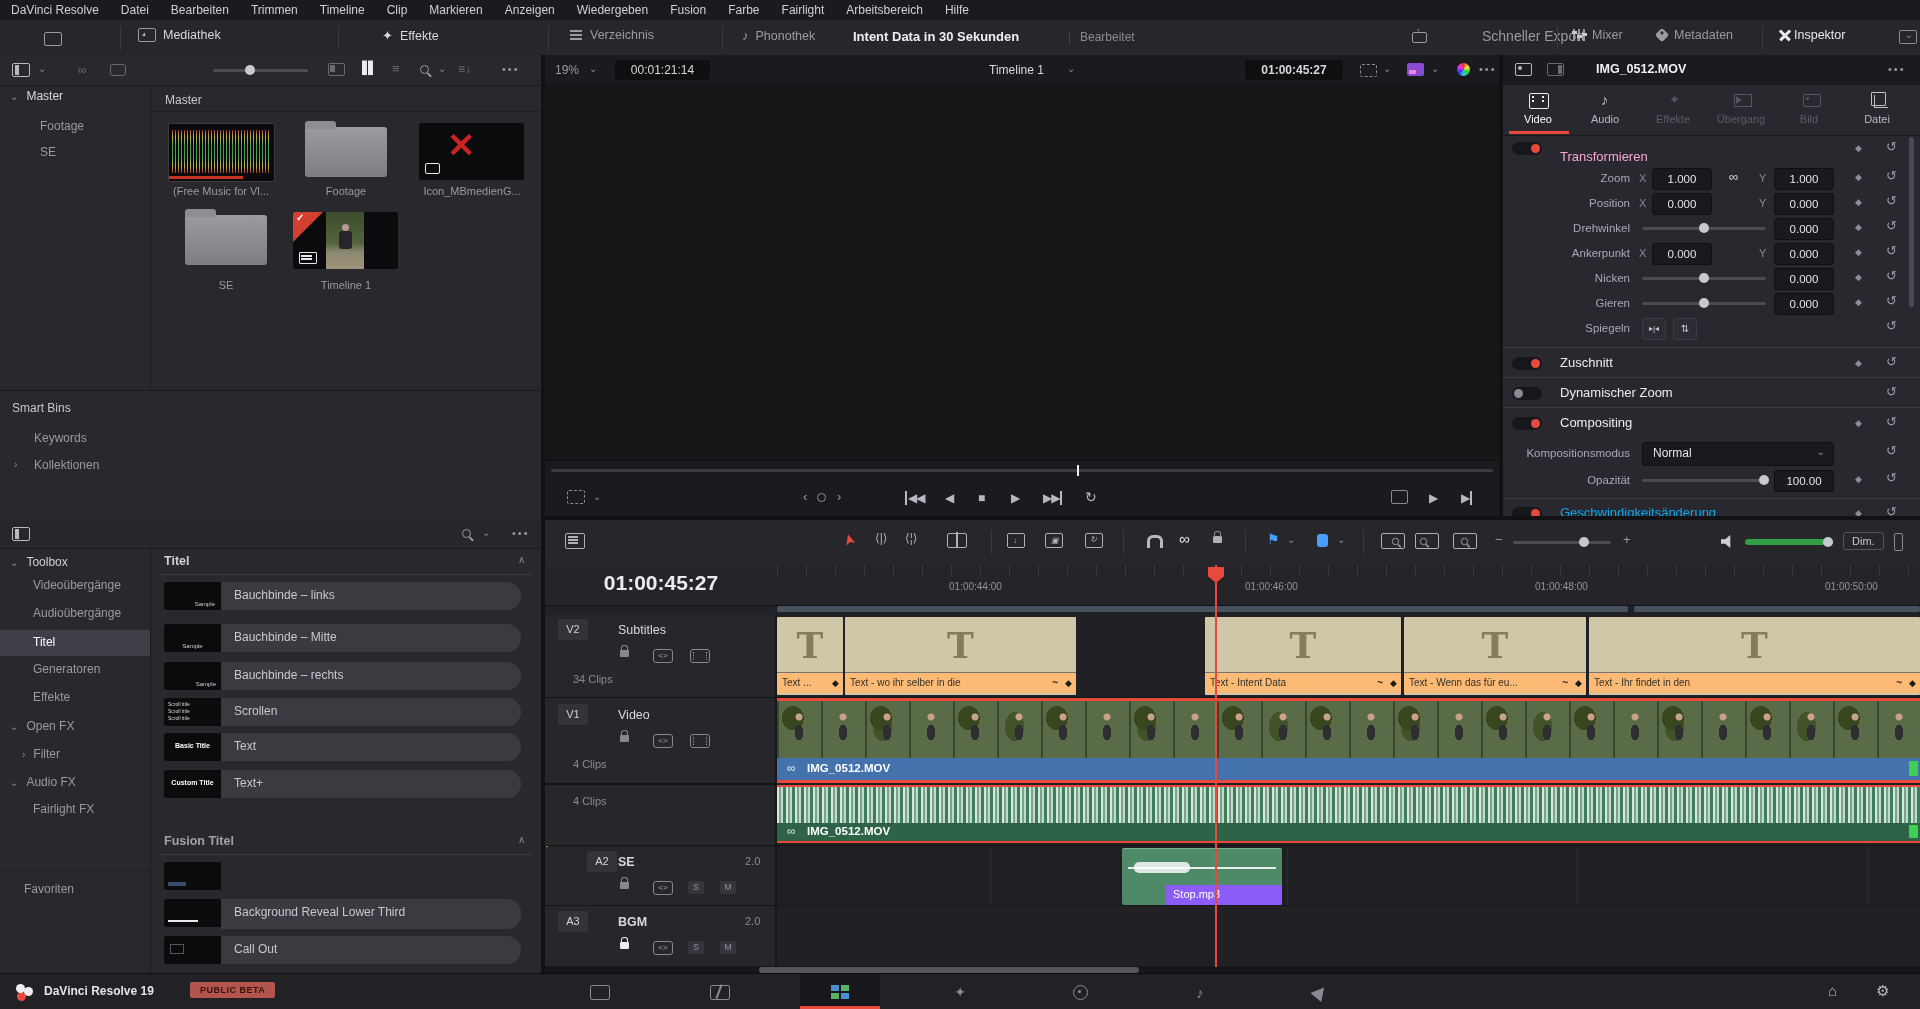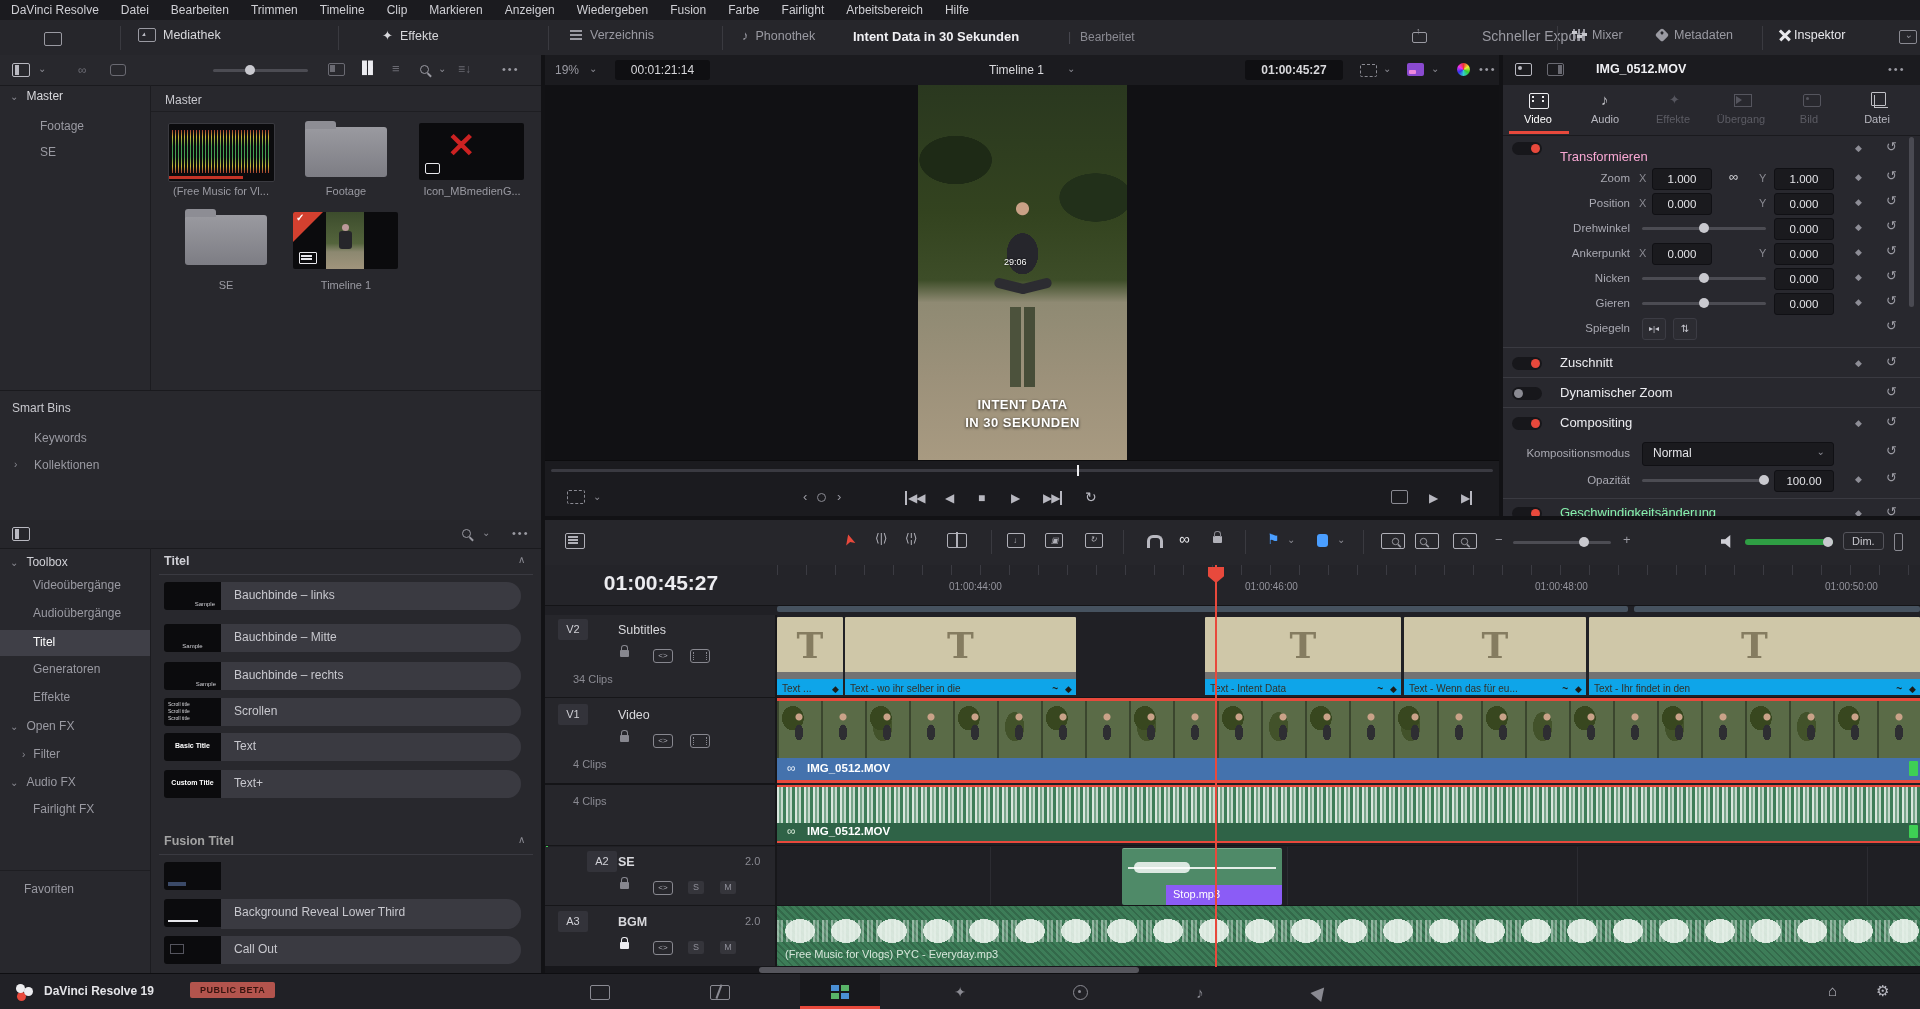--- a/index.html
+++ b/index.html
@@ -56,21 +56,21 @@
   .fxrow-bar{position:absolute;background:#3a3a41;border-radius:0 14px 14px 0;color:#c8c8ce;font-size:12px;}
   .magnet{display:inline-block;width:10px;height:10px;border:3px solid #b8b8c0;border-bottom:none;border-radius:6px 6px 0 0;}
   .spk{display:inline-block;width:15px;height:13px;background:#cfcfd6;clip-path:polygon(0 32%,28% 32%,62% 0,62% 100%,28% 68%,0 68%);}
   .cursor-arrow{display:inline-block;color:#e8493c;font-size:15px;transform:rotate(-105deg);}
   .marker-blue{display:inline-block;width:11px;height:13px;background:#4a9eff;border-radius:3px;}
   .flag-blue{color:#4a9eff;font-size:14px;}
   .tick{position:absolute;color:#93939c;font-size:10px;}
   .gridline{position:absolute;top:0;bottom:0;width:1px;background:#2c2c32;}
   .tclip{position:absolute;background:#cfc7a8;border-radius:1px;overflow:hidden;}
   .tclip .tband{position:absolute;left:0;right:0;top:0;height:55px;display:flex;align-items:center;justify-content:center;font-family:"DejaVu Serif",serif;font-weight:bold;font-size:36px;color:#857c60;}
-  .tclip .strip{position:absolute;left:0;right:0;top:55px;height:20px;background:#0ea5e9;border-top:7px solid #737373;color:#32322a;font-size:10px;line-height:20px;padding-left:5px;white-space:nowrap;overflow:hidden;}
+  .tclip .strip{position:absolute;left:0;right:0;top:55px;height:20px;background:#fdba74;border-top:1px solid #737373;color:#32322a;font-size:10px;line-height:20px;padding-left:5px;white-space:nowrap;overflow:hidden;}
   .wavefine{background-image:repeating-linear-gradient(90deg,rgba(238,246,240,.92) 0 2px,rgba(238,246,240,.35) 2px 4px,rgba(238,246,240,.8) 4px 6px,rgba(238,246,240,0) 6px 9px);}
   .hatch{background-image:repeating-linear-gradient(45deg,rgba(0,0,0,.16) 0 2px,transparent 2px 5px);}
   .pgicon{position:absolute;top:7px;width:24px;height:22px;display:flex;align-items:center;justify-content:center;color:#8a8a92;}
   .trbtn{color:#b8b8c0;font-size:12px;letter-spacing:-1px;}
   .toolic{position:absolute;top:11px;color:#b0b0b8;font-size:12px;}
   .tdivider{position:absolute;top:10px;width:1px;height:24px;background:#3a3a40;}
 </style>
 </head>
 <body>
 
@@ -369,38 +369,20 @@
       <span class="abs" style="left:815px;top:9px;width:15px;height:11px;border:1.5px dashed #8a8a92;border-radius:2px;"></span>
       <span class="abs chev" style="left:838px;top:8px;">⌄</span>
       <span class="abs" style="left:862px;top:8px;width:17px;height:13px;border-radius:2px;background:#8a4ad0;">
           <i style="position:absolute;left:2px;bottom:2px;width:7px;height:4px;background:#e8d;border-radius:1px;"></i>
         </span>
       <span class="abs chev" style="left:886px;top:8px;">⌄</span>
       <span class="abs" style="left:912px;top:8px;width:13px;height:13px;border-radius:50%;background:conic-gradient(#e33,#ee3,#3c3,#3cc,#33e,#e3e,#e33);"></span>
       <span class="abs dots" style="left:934px;top:8px;">•••</span>
     </div>
 
-    <div class="abs" style="left:0;top:30px;width:954px;height:375px;background:#111114;">
-      <div class="abs" style="left:373px;top:0px;width:209px;height:375px;background:
-        radial-gradient(circle 7px at 50% 33%, #c9a186 0 6px, transparent 7px),
-        radial-gradient(ellipse 26px 34px at 50% 45%, #26262c 0 60%, transparent 61%),
-        radial-gradient(ellipse 60px 40px at 18% 20%, #1e2a16 0 60%, transparent 61%),
-        radial-gradient(ellipse 60px 40px at 85% 30%, #22301a 0 60%, transparent 61%),
-        linear-gradient(180deg,#2a381f 0%,#33431f 34%,#3d4d28 52%,#8f8a73 58%,#9c917a 78%,#a89a81 100%);">
-        <i class="abs" style="left:76px;top:196px;width:34px;height:10px;background:#2c2c31;border-radius:5px;transform:rotate(14deg);"></i>
-        <i class="abs" style="left:100px;top:196px;width:34px;height:10px;background:#2c2c31;border-radius:5px;transform:rotate(-14deg);"></i>
-        <i class="abs" style="left:92px;top:222px;width:11px;height:80px;background:#4c523c;"></i>
-        <i class="abs" style="left:106px;top:222px;width:11px;height:80px;background:#474d38;"></i>
-        <span class="abs" style="left:86px;top:172px;color:#fff;font-size:9px;text-shadow:0 0 2px #000;">29:06</span>
-        <div class="abs" style="left:0;right:0;top:312px;text-align:center;color:#fff;font-weight:bold;font-size:13px;letter-spacing:.5px;text-shadow:0 1px 3px rgba(0,0,0,.8);">
-          <div>INTENT DATA</div>
-          <div style="margin-top:3px;">IN 30 SEKUNDEN</div>
-        </div>
-      </div>
-    </div>
 
     <div class="abs" style="left:0;top:405px;width:954px;height:18px;background:#1b1b1f;border-top:1px solid #0c0c0e;">
       <div class="abs" style="left:6px;right:6px;top:8px;height:3px;background:#3a3a41;border-radius:2px;"></div>
       <div class="abs" style="left:532px;top:4px;width:2px;height:11px;background:#ececf0;"></div>
     </div>
 
     <div class="abs" style="left:0;top:423px;width:954px;height:42px;background:#1b1b1f;">
       <span class="abs" style="left:22px;top:12px;width:16px;height:12px;border:1.5px dashed #8a8a92;border-radius:2px;"></span>
       <span class="abs chev" style="left:48px;top:13px;">⌄</span>
       <span class="abs ic" style="left:258px;top:11px;font-size:13px;">‹</span>
@@ -562,21 +544,21 @@
         <i class="knob" style="left:117px;"></i>
       </div>
     <div class="valbox" style="left:271px;top:415px;">100.00</div>
     <span class="kf" style="left:352px;top:419px;">◆</span>
     <span class="rst" style="left:383px;top:415px;">↺</span>
 
     <div class="sect-sep" style="top:443px;"></div>
     <div class="abs toggle on" style="left:9px;top:452px;">
         <i></i>
       </div>
-    <span class="abs" style="left:57px;top:450px;color:#86efac;font-size:13px;">Geschwindigkeitsänderung</span>
+    <span class="abs" style="left:57px;top:450px;color:#0ea5e9;font-size:13px;">Geschwindigkeitsänderung</span>
     <span class="kf" style="left:352px;top:453px;">◆</span>
     <span class="rst" style="left:383px;top:449px;">↺</span>
 
     <div class="abs" style="left:406px;top:82px;width:5px;height:170px;background:#4a4a52;border-radius:3px;"></div>
   </div>
 
   <div id="timeline" class="abs">
 
     <div class="abs" style="left:0;top:0;width:1375px;height:45px;background:#26262b;border-bottom:1px solid #141417;">
       <span class="abs" style="left:20px;top:13px;width:18px;height:14px;border:1.5px solid #b0b0b8;border-radius:2px;">
@@ -748,27 +730,20 @@
       <div class="abs" style="left:0;top:291px;width:230px;height:60px;background:#26262b;">
         <span class="abs" style="left:13px;top:5px;width:30px;height:21px;background:#33333a;border-radius:2px;text-align:center;line-height:21px;color:#d0d0d6;font-size:11px;">A3</span>
         <span class="abs" style="left:73px;top:9px;color:#d8d8dc;font-size:12.5px;font-weight:bold;">BGM</span>
         <span class="abs" style="left:200px;top:9px;color:#8a8a92;font-size:11px;">2.0</span>
         <span class="abs" style="left:75px;top:31px;"><span class="lockic white"></span></span>
         <span class="abs autosel" style="left:108px;top:35px;">&lt;&gt;</span>
         <span class="abs smbox" style="left:143px;top:35px;">S</span>
         <span class="abs smbox" style="left:175px;top:35px;">M</span>
       </div>
 
-      <div class="abs" style="left:232px;top:291px;width:1143px;height:60px;background:#202025;">
-        <div class="abs hatch" style="left:0;top:0;width:1143px;height:60px;background-color:#3d7d58;overflow:hidden;">
-          <div class="abs" style="left:0;top:6px;width:1143px;height:38px;background-image:radial-gradient(ellipse 21px 17px at 50% 50%,rgba(232,242,234,.9) 0 70%,transparent 71%);background-size:46px 38px;background-repeat:repeat-x;"></div>
-          <div class="abs wavefine" style="left:0;top:14px;width:1143px;height:22px;opacity:.55;"></div>
-          <span class="abs" style="left:8px;top:42px;color:#d6e6da;font-size:11px;">(Free Music for Vlogs) PYC - Everyday.mp3</span>
-        </div>
-      </div>
 
       <div class="abs" style="left:0;top:351px;width:1375px;height:8px;background:#17171b;">
         <div class="abs" style="left:214px;top:1px;width:380px;height:6px;background:#55555c;border-radius:3px;"></div>
       </div>
     </div>
 
     <div class="abs" style="left:670px;top:45px;width:2px;height:402px;background:#e8493c;z-index:30;"></div>
     <div class="abs" style="left:663px;top:47px;width:16px;height:16px;background:#e8493c;clip-path:polygon(0 0,100% 0,100% 58%,50% 100%,0 58%);z-index:31;"></div>
   </div>
 

